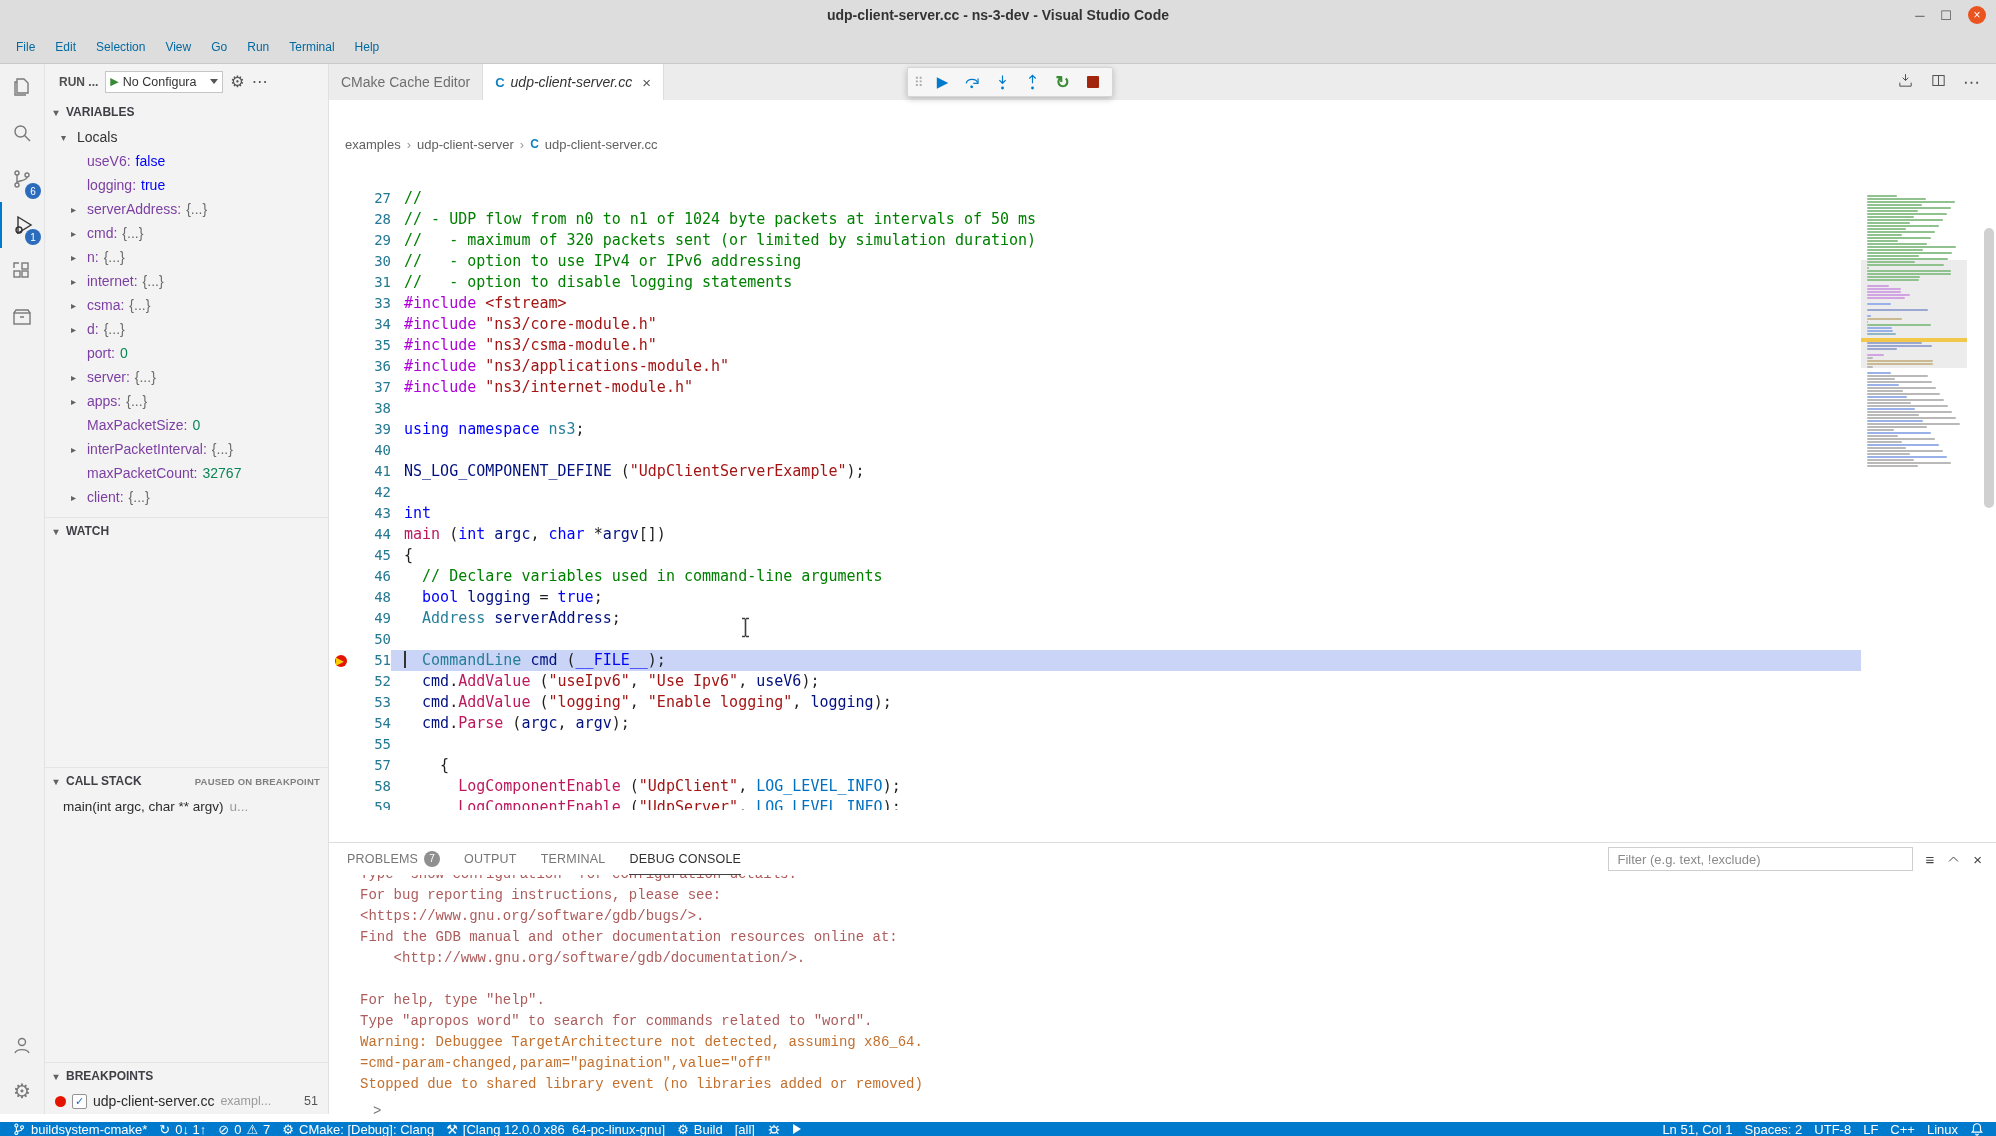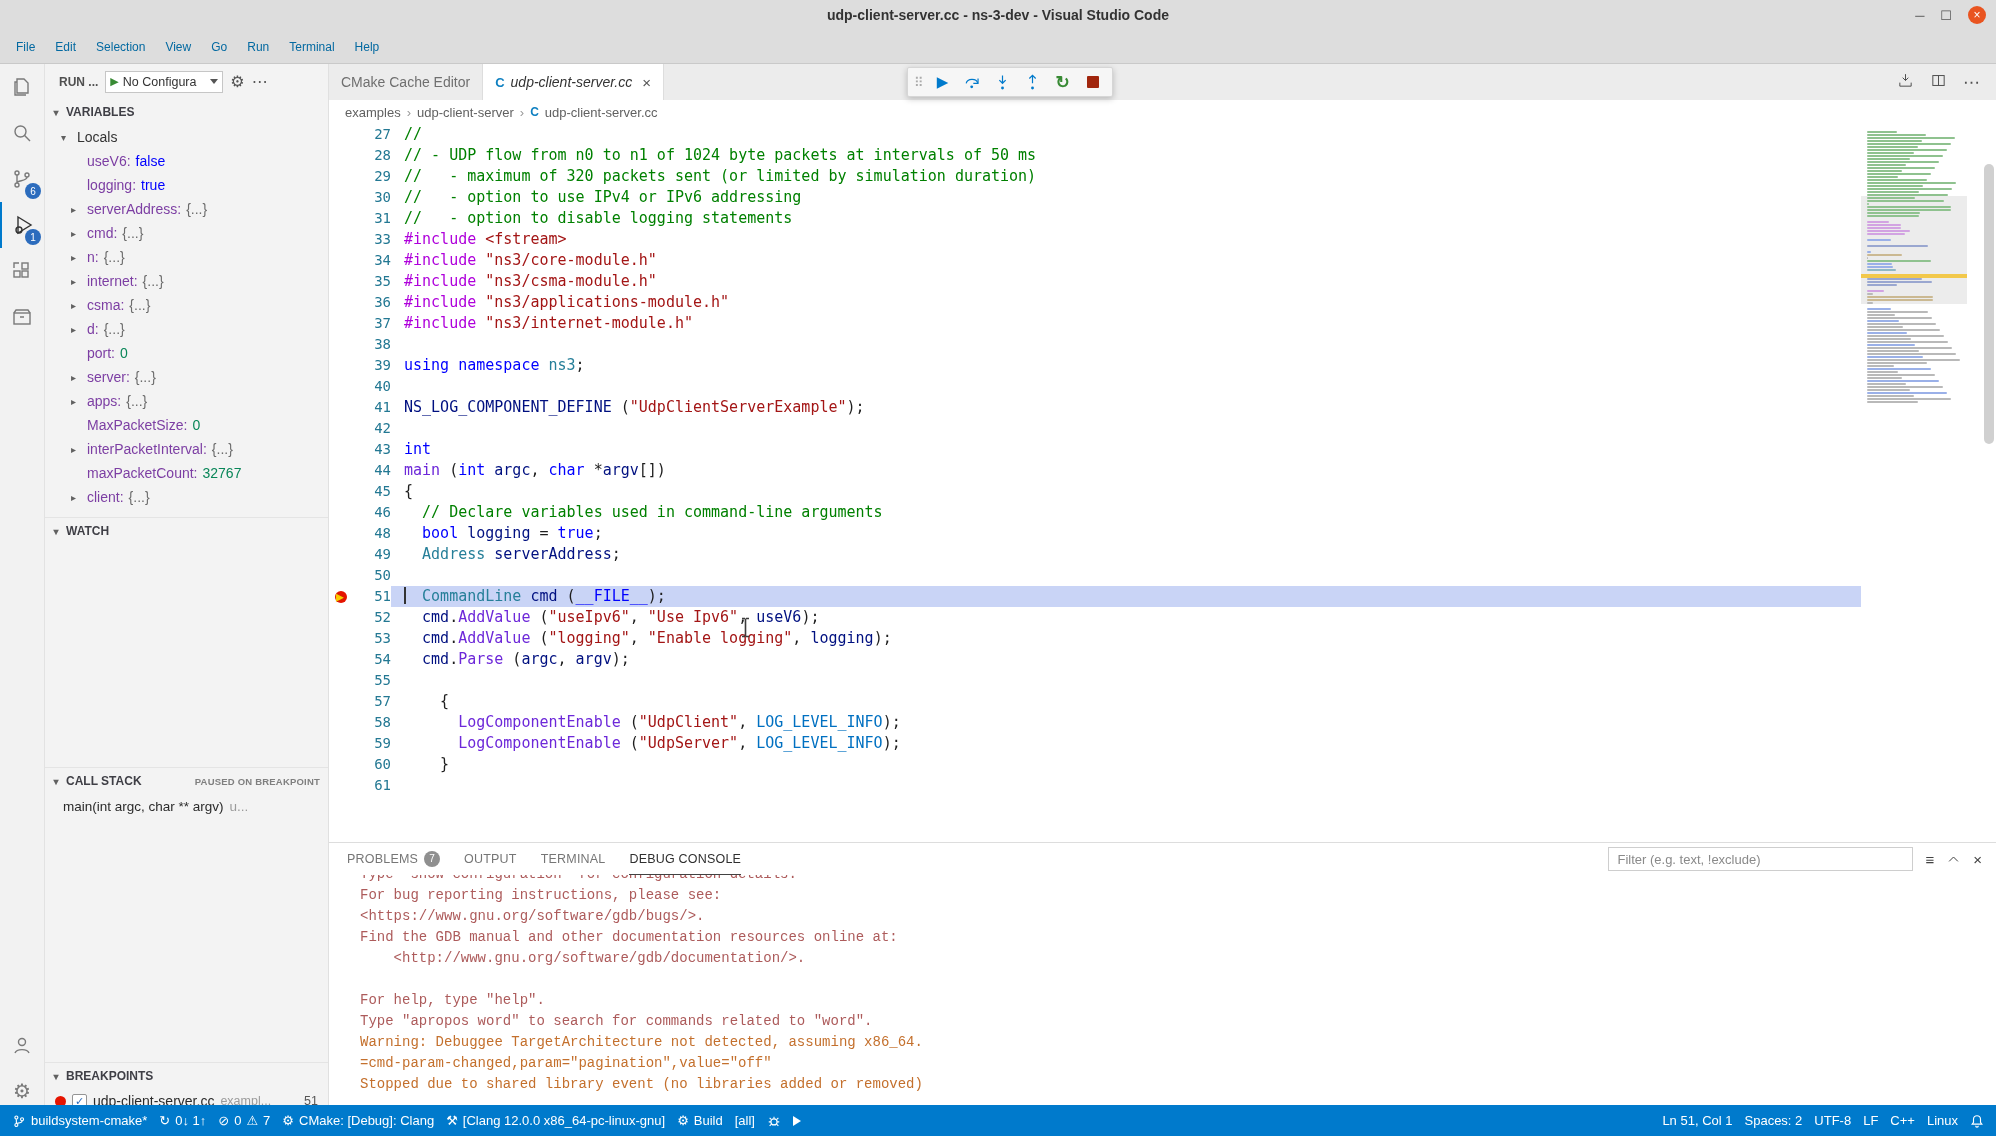--- a/index.html
+++ b/index.html
@@ -61,21 +61,21 @@
   .stack-loc { color:#9b9b9b; }
 
   .bp-row { padding-left:10px; gap:6px; }
   .bp-check { width:15px; height:15px; border:1px solid #949494; background:#fff; color:#2c6cbd; font-size:11px; display:flex; align-items:center; justify-content:center; border-radius:2px; }
   .bp-circle { width:11px; height:11px; border-radius:50%; background:#e51400; }
   .bp-file { color:#2b2b2b; }
   .bp-path { color:#9b9b9b; font-size:12.5px; }
   .bp-line { margin-left:auto; margin-right:10px; color:#555; font-size:12.5px; }
 
   
-  .editor-col { flex:1; min-width:0; display:flex; flex-direction:column; position:relative; background:#fff; }
+  .editor-col { flex:1; min-width:0; display:flex; flex-direction:column; position:relative; background:#fff;gap:32px; }
 
   .tabbar { height:36px; flex:0 0 36px; background:#ececec; display:flex; align-items:stretch; }
   .tab { display:flex; align-items:center; gap:6px; padding:0 12px; font-size:14px; color:#6f6f6f; border-right:1px solid #ddd; white-space:nowrap; }
   .tab.active { background:#fff; color:#333; }
   .tab.active .tab-label { font-style:italic; }
   .cpp-icon { color:#0f80c1; font-weight:bold; font-size:13px; }
   .cpp-icon.sm { font-size:12px; }
   .tab-close { color:#555; font-size:15px; margin-left:4px; }
   .tabbar-actions { margin-left:auto; display:flex; align-items:center; gap:16px; padding-right:16px; color:#4f4f4f; }
   .tabbar-actions svg { width:17px; height:17px; stroke:currentColor; fill:none; stroke-width:1.4; }
@@ -100,21 +100,21 @@
   .gutter { flex:0 0 62px; position:relative; text-align:right; }
   .gutter .ln { color:#237893; font-size:14px; display:inline-block; width:100%; padding-right:0; }
   .code-text { flex:1; padding-left:13px; position:relative; }
   .code-row.current .code-text { background:#c9d4f6; }
   .bp-dot { position:absolute; left:6px; top:5px; width:12px; height:12px; border-radius:50%; background:#e51400; }
   .frame-arrow { position:absolute; left:7px; top:0; color:#fc0; font-size:13px; text-shadow:0 0 1px #8a6d00; }
   .caret { display:inline-block; width:2px; height:17px; background:#333; vertical-align:text-top; margin-right:-2px; }
 
   .tok-cmt{color:#008000} .tok-pp{color:#af00db} .tok-ctl{color:#af00db}
   .tok-kw{color:#0000ff} .tok-str{color:#a31515}
-  .tok-type{color:#267f99} .tok-fn{color:#6d28d9} .tok-var{color:#001080}
+  .tok-type{color:#267f99} .tok-fn{color:#be185d} .tok-var{color:#001080}
   .tok-const{color:#0070c1} .tok-pl{color:#1e1e1e}
 
   .minimap { position:absolute; top:0; right:29px; width:106px; height:100%; background:#fff; }
   .mm-content { position:absolute; top:6px; left:0; right:0; }
   .mm-bar { height:2px; margin:1px 0 0 6px; border-radius:1px; }
   .mm-slider { position:absolute; top:72px; left:0; width:100%; height:108px; background:rgba(110,110,110,.13); }
   .mm-marker { position:absolute; top:150px; left:0; width:100%; height:4px; background:#f2c84b; }
   .scroll-thumb { position:absolute; right:2px; top:40px; width:10px; height:280px; background:rgba(110,110,110,.32); border-radius:5px; }
 
   
@@ -130,21 +130,21 @@
   .panel-icon svg { width:15px; height:15px; stroke:currentColor; fill:none; stroke-width:1.6; }
 
   .console { flex:1; overflow:hidden; padding:0 0 0 31px; font-family:Liberation Mono, monospace; font-size:14px; line-height:21px; }
   .console-line { min-height:21px; white-space:pre; }
   .console-line.clipped { margin-top:-11px; }
   .console-line.info { color:#ad5b5b; }
   .console-line.warn { color:#c4702d; }
   .console-prompt { color:#75787b; margin-top:6px; padding-left:13px; }
 
   
-  .statusbar { position:absolute; left:0; right:0; bottom:0; height:31px; background:#007acc; color:#fff; display:flex; align-items:center; font-size:13px; padding:0 6px;justify-content:flex-end; }
+  .statusbar { position:absolute; left:0; right:0; bottom:0; height:14px; background:#007acc; color:#fff; display:flex; align-items:center; font-size:13px; padding:0 6px;justify-content:flex-end; }
   .sb-item { display:flex; align-items:center; gap:5px; padding:0 6px; height:100%; white-space:nowrap; }
   .sb-item svg { width:14px; height:14px; stroke:#fff; fill:none; stroke-width:1.3; }
   .sb-glyph { font-size:13px; line-height:1; }
   .sb-right { margin-left:auto; display:flex; height:100%; }
   .sb-play { width:0; height:0; border-top:5px solid transparent; border-bottom:5px solid transparent; border-left:8px solid #fff; }
 
   .mouse-ibeam { position:absolute; left:740px; top:617px; z-index:50; pointer-events:none; }
 </style>
 </head>
 <body>

